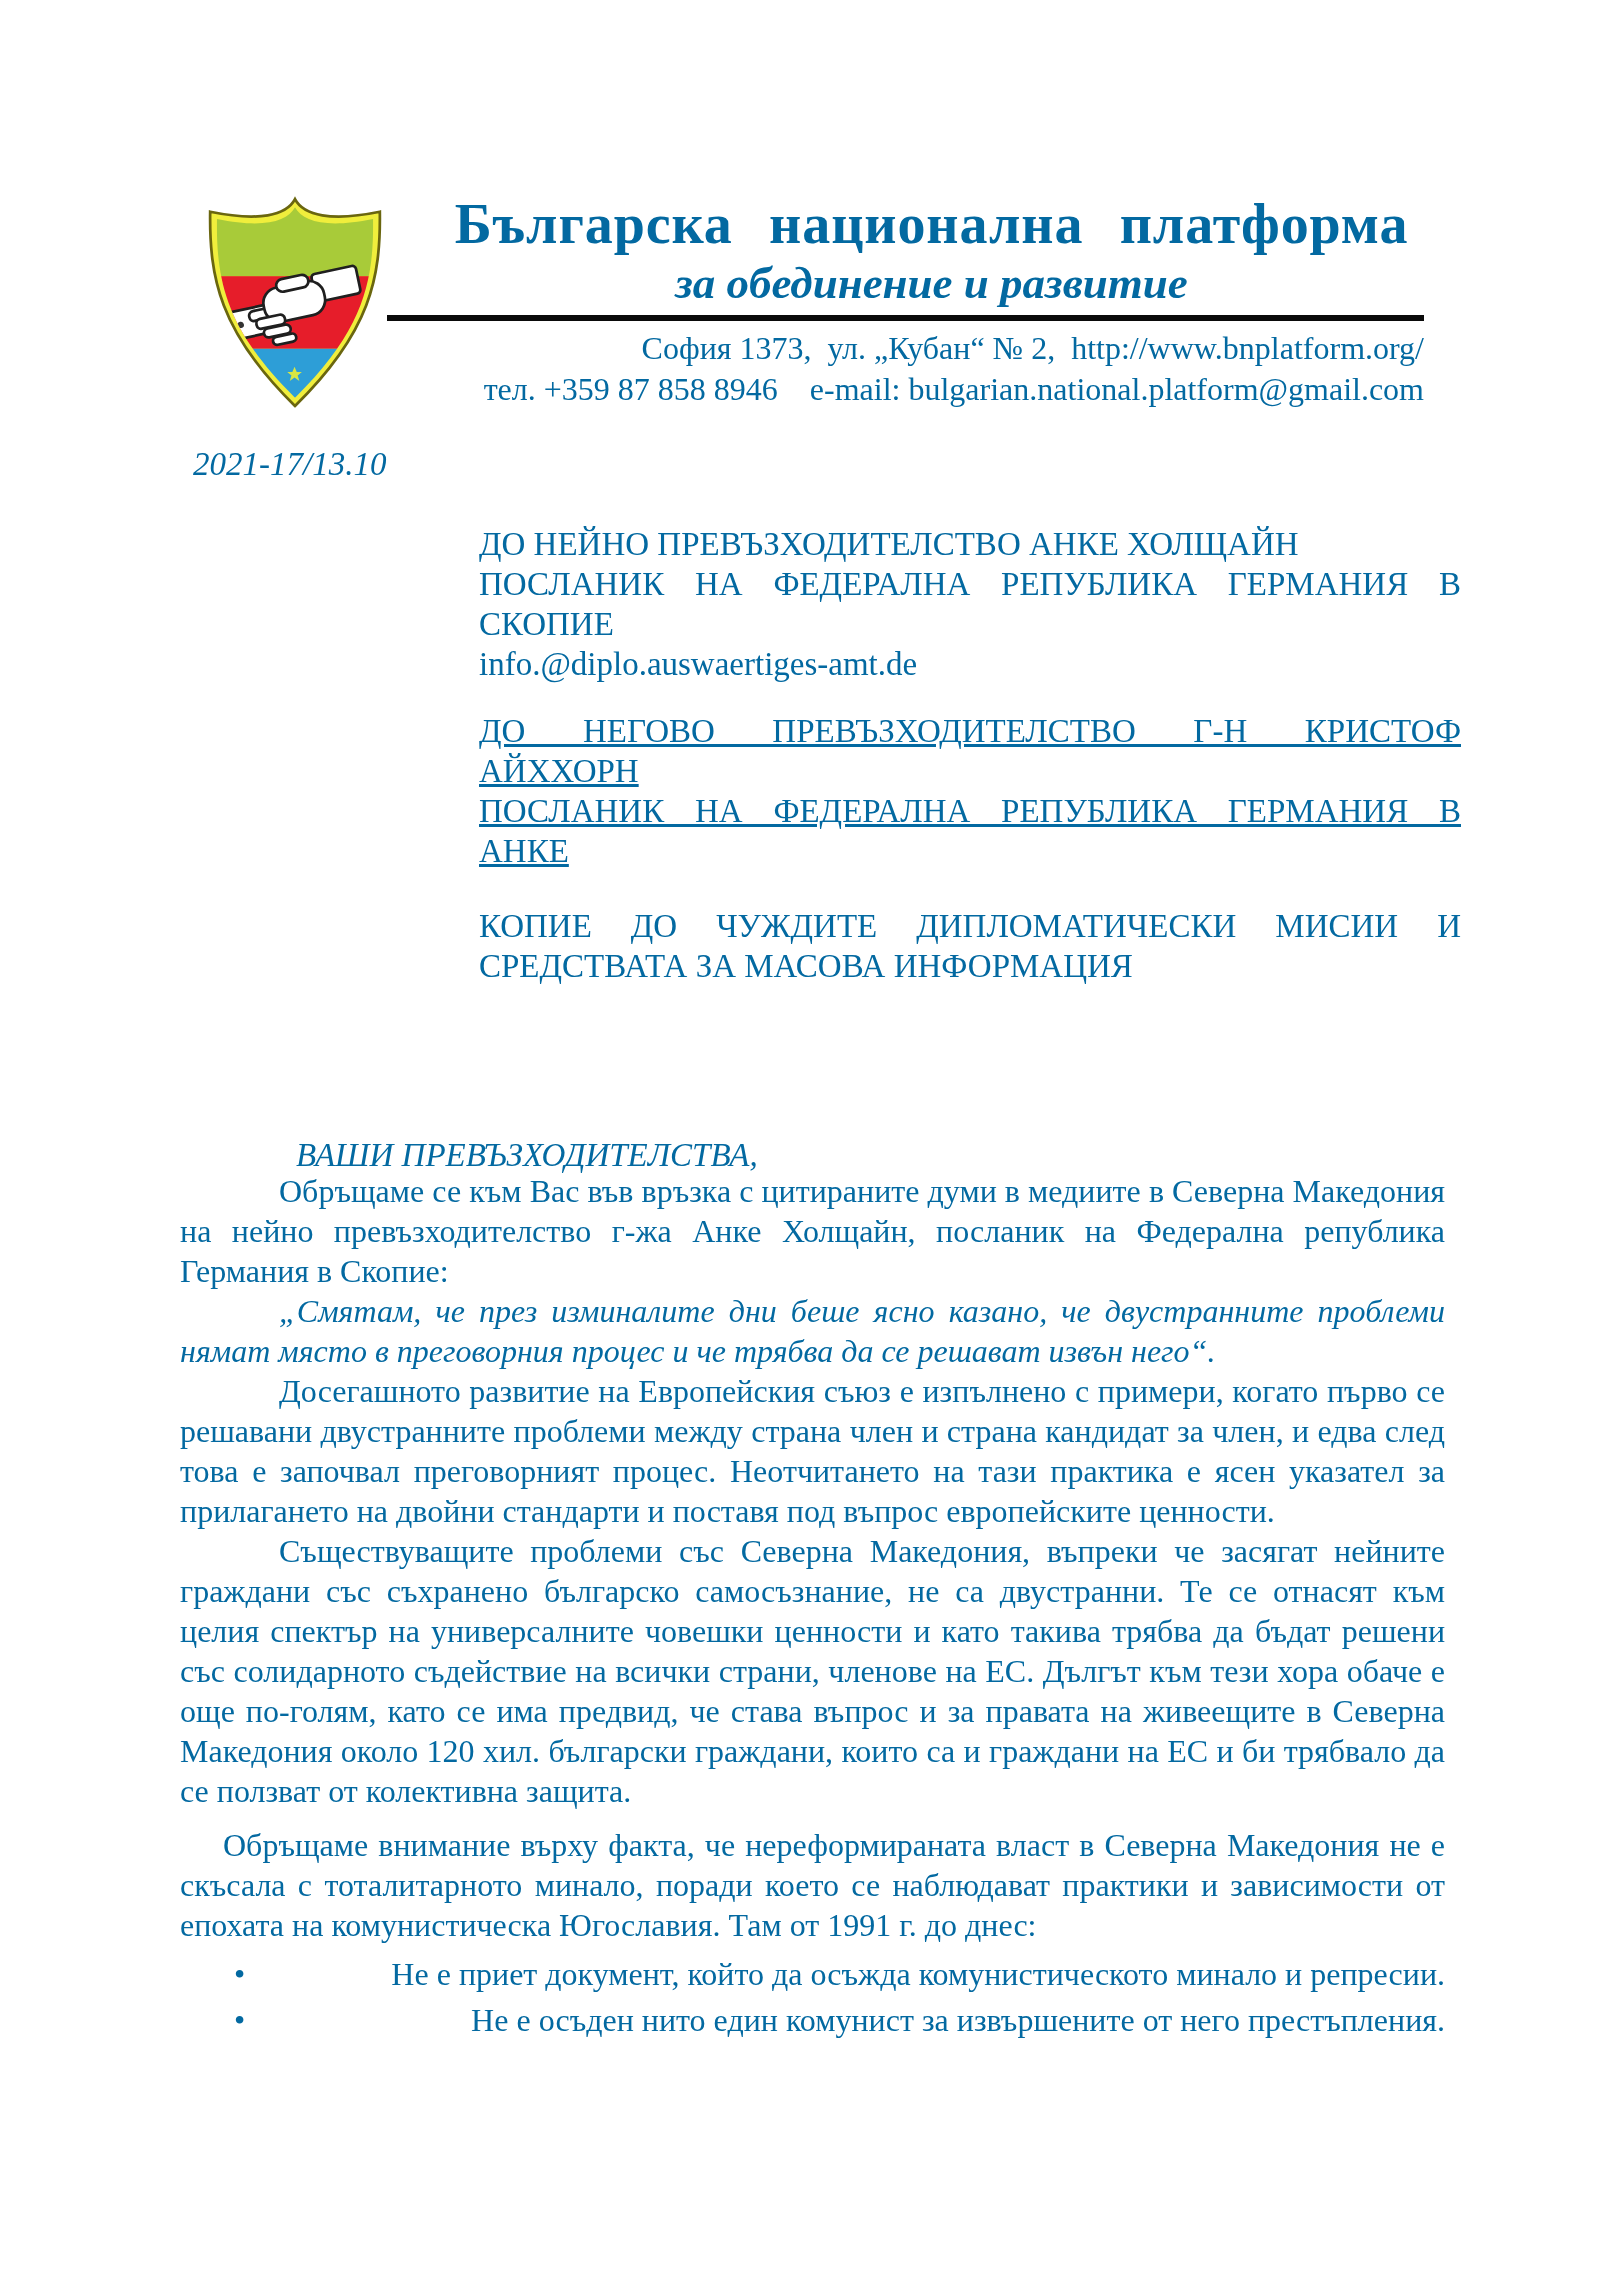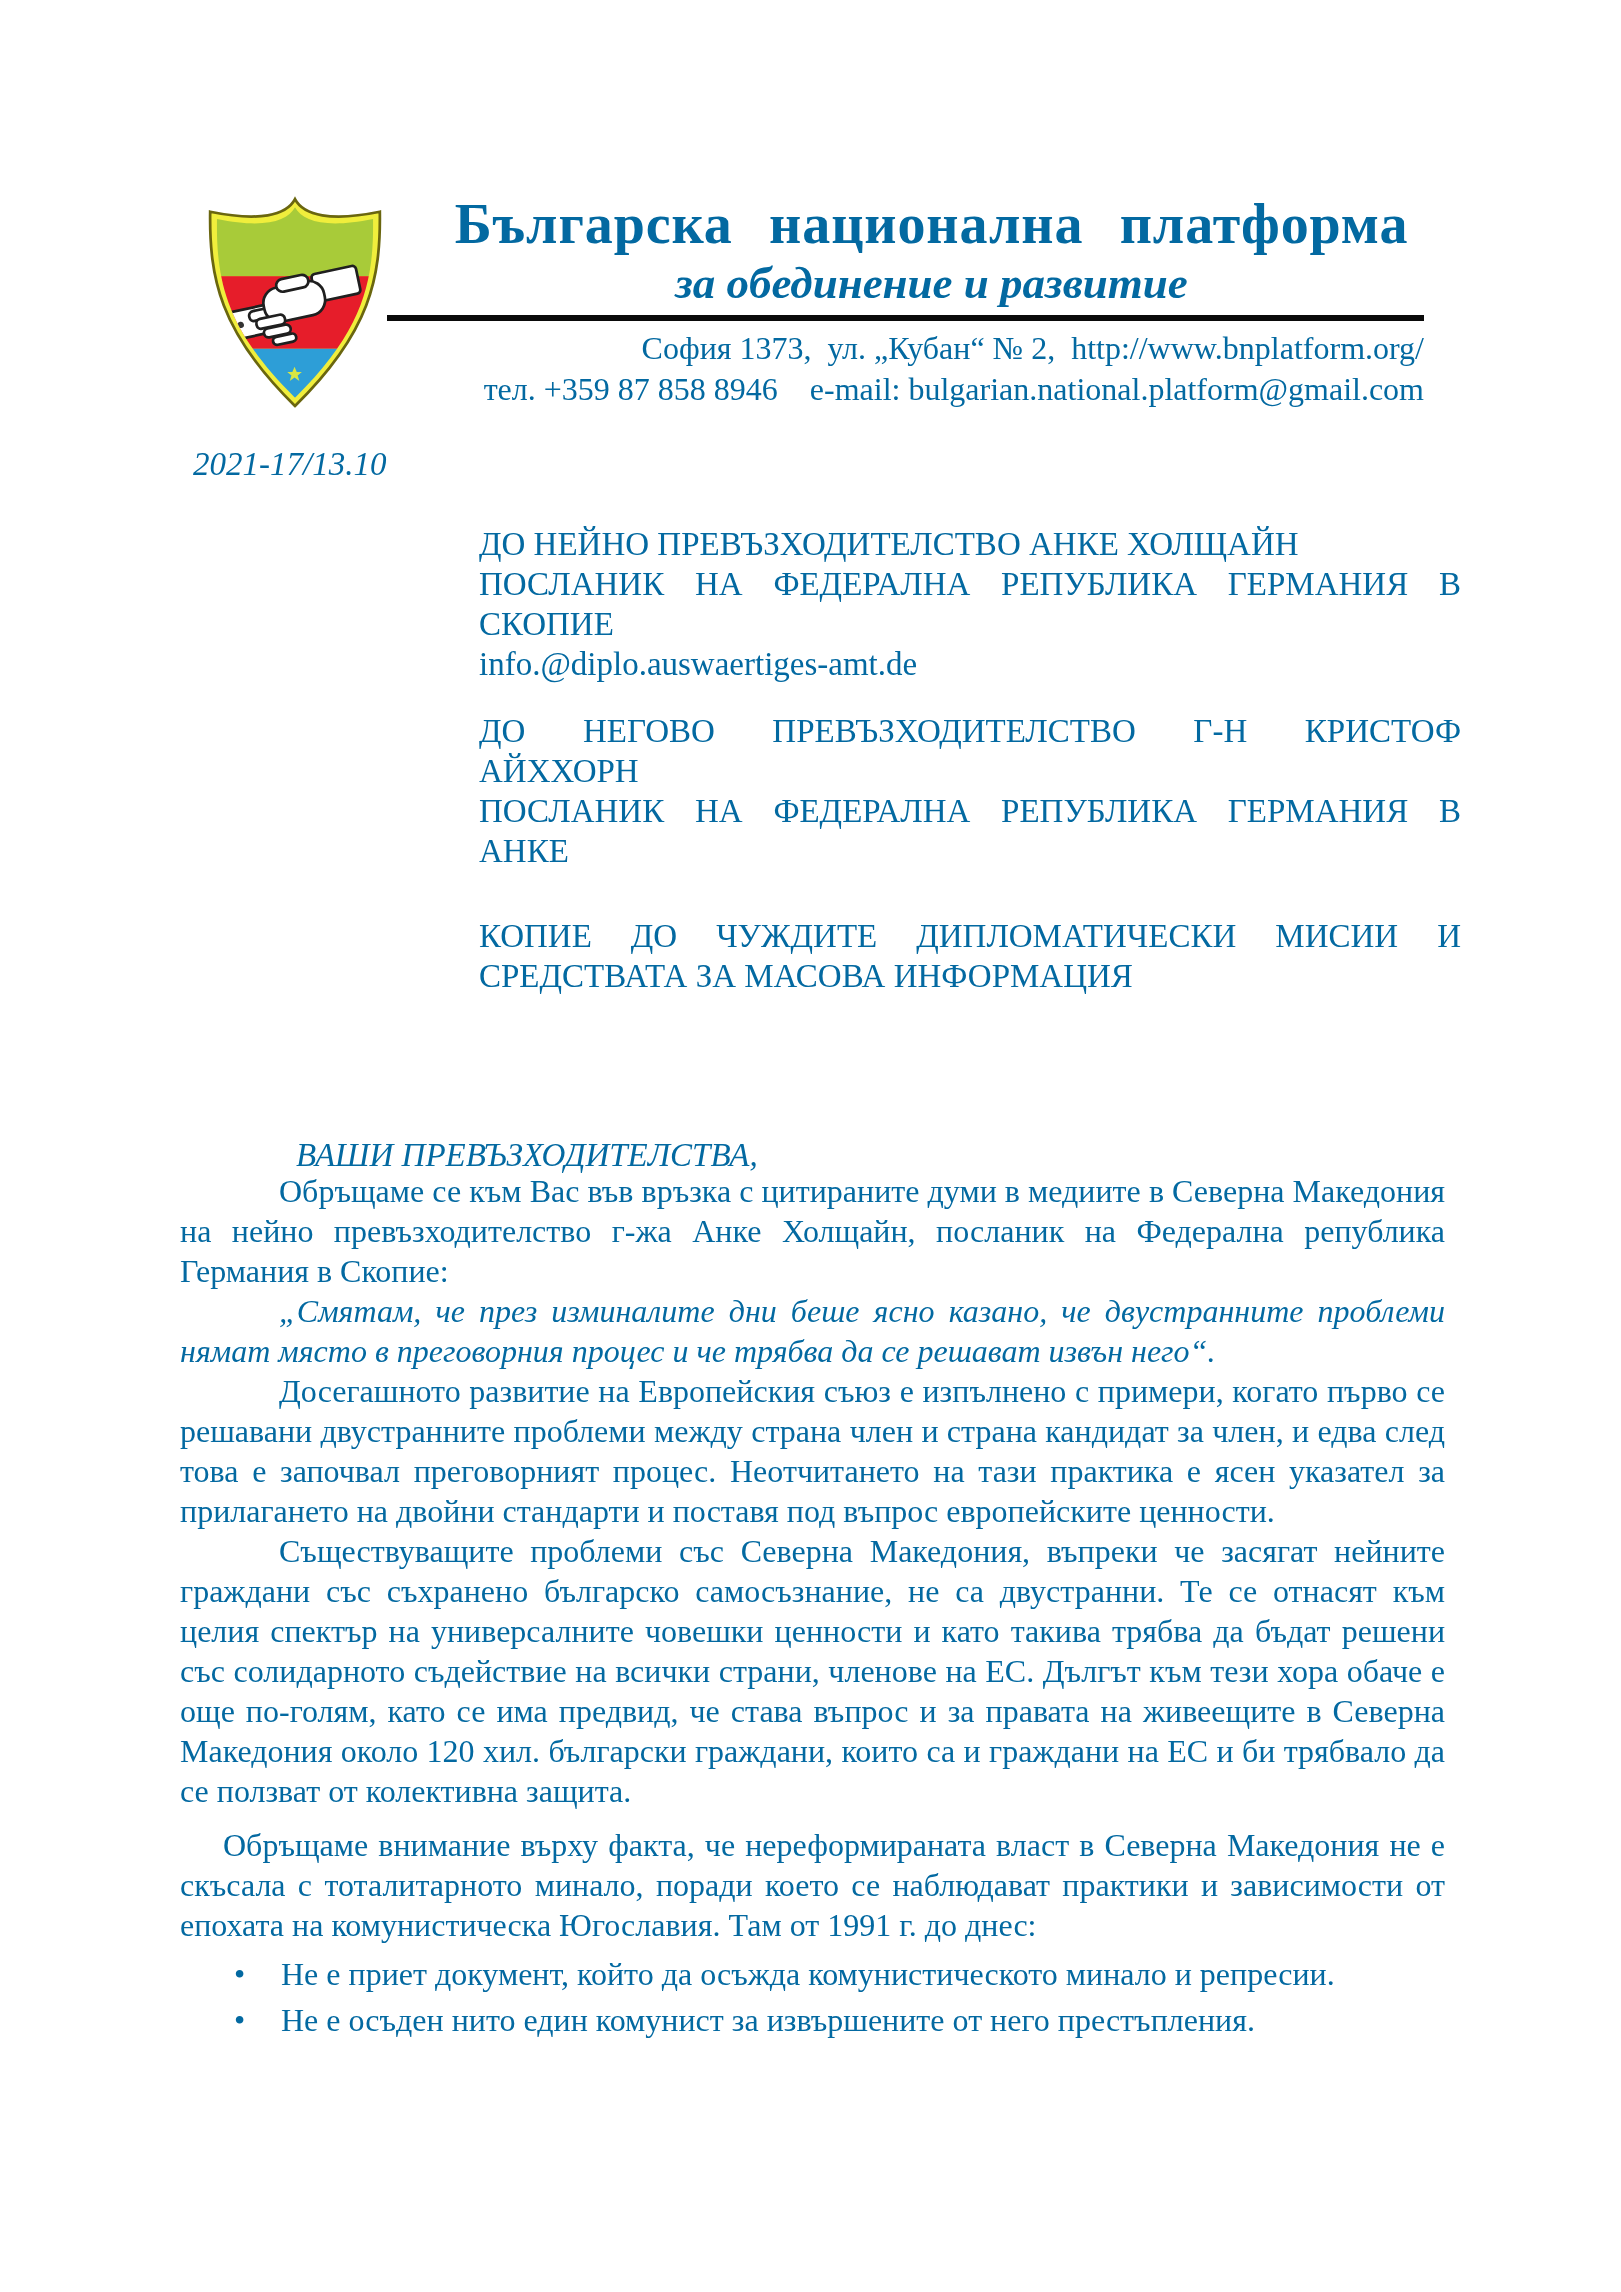--- a/index.html
+++ b/index.html
@@ -18,32 +18,32 @@
   .org-subtitle{font-size:45px;font-weight:bold;font-style:italic;margin-top:3.6px;}
   .rule{position:absolute;left:387px;top:315px;width:1037px;height:6.3px;background:#0a0a0a;}
   .addr-line{position:absolute;left:387px;width:1037px;text-align:right;font-size:32px;white-space:nowrap;}
   .addr-1{top:330px;}
   .addr-2{top:371px;}
   
   .ref{position:absolute;left:193px;top:446px;font-size:33px;font-style:italic;}
   
   .recipients{position:absolute;left:479px;top:524px;width:982px;font-size:33px;line-height:40px;}
   .recipient-block{margin-bottom:27px;}
-  .recipient-block.gap-lg{margin-bottom:45px;}
+  .recipient-block.gap-lg{margin-bottom:35px;text-decoration:underline;}
   .r-line{white-space:nowrap;}
   .r-line.stretch{white-space:normal;text-align:justify;text-align-last:justify;}
   .r-email{white-space:nowrap;}
   
   .salutation{position:absolute;left:296px;top:1137px;font-size:33px;font-style:italic;}
   .body{position:absolute;left:180px;top:1171px;width:1265px;font-size:32px;line-height:40px;text-align:justify;}
   .para{margin:0;text-indent:99px;}
   .para.quote{font-style:italic;}
   .para.small-indent{text-indent:43px;margin-top:14px;}
   .bullet-list{margin:9px 0 0 54px;padding:0;list-style:none;}
-  .bullet-list li{position:relative;padding-left:47px;margin-top:6px;text-align:left;font-family:Liberation Serif, serif;}
+  .bullet-list li{position:relative;padding-left:47px;margin-top:6px;text-align:right;font-family:Liberation Serif, serif;}
   .bullet-list li::before{content:"\2022";position:absolute;left:0;top:0;}
 </style>
 </head>
 <body>
 
 <div class="page">
 
   <div class="logo">
     <svg viewBox="0 0 205 240" width="186" height="219">
       <defs>

